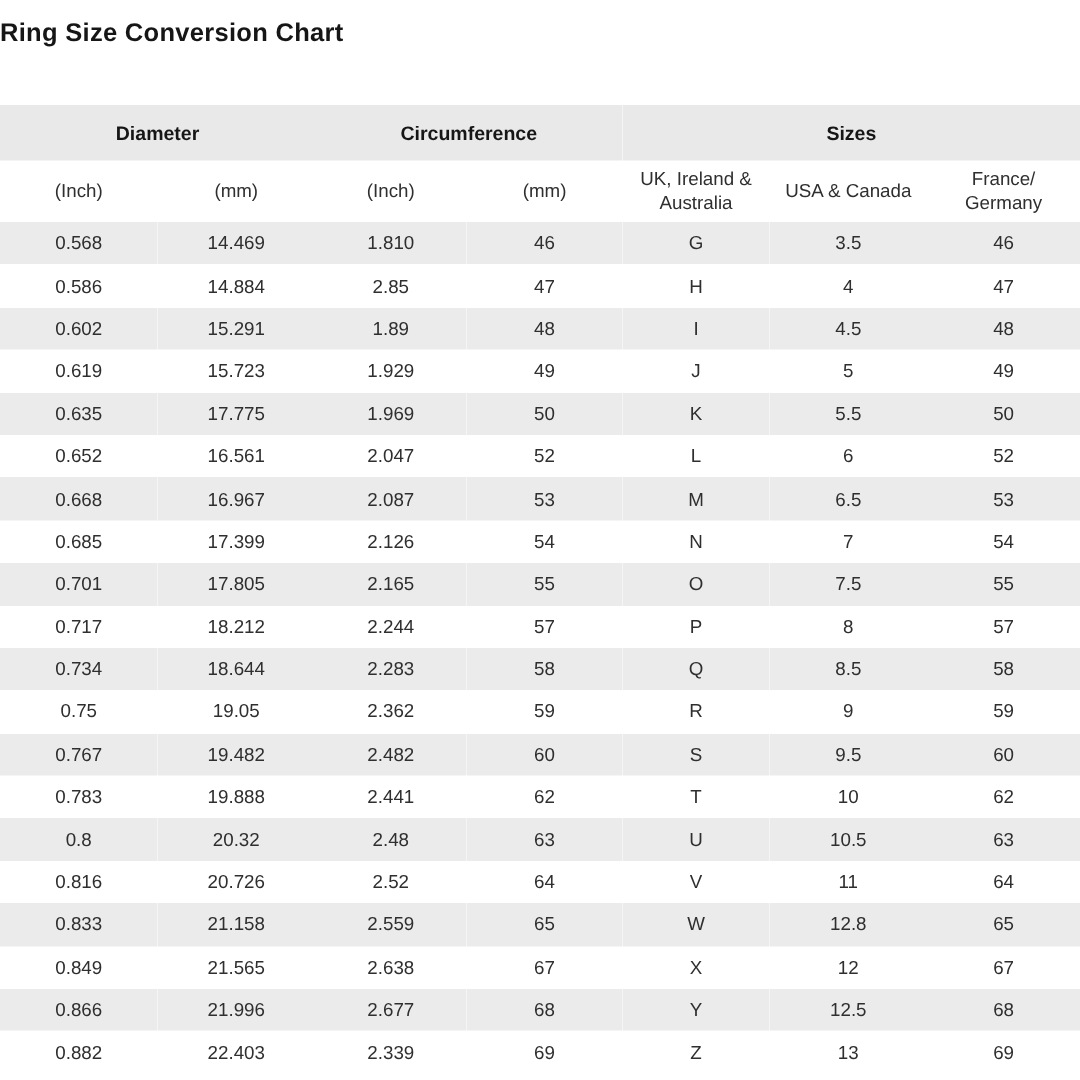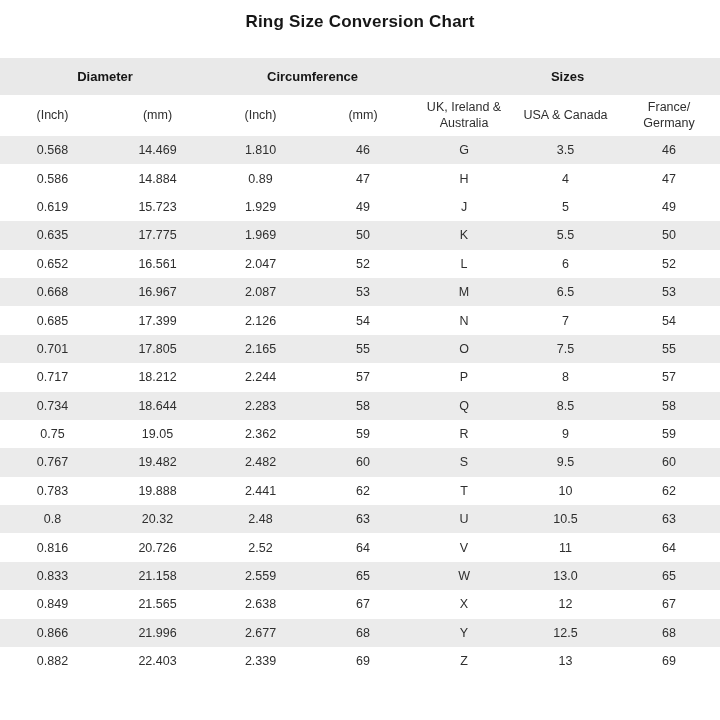--- a/index.html
+++ b/index.html
@@ -17,29 +17,28 @@
     color:var(--text);
     overflow:hidden;
   }
   .page{width:720px;height:720px;}
   h1.page-title{
     margin:0;
     padding-top:12px;
     height:22px;
     font-size:17px;
     font-weight:bold;
-    text-align:center;
     color:var(--title-text);
     letter-spacing:.2px;
   }
   table.ring-table{
     width:720px;
     border-collapse:collapse;
     table-layout:fixed;
-    margin-top:24px;
+    margin-top:36px;
   }
   table.ring-table th, table.ring-table td{
     padding:0 2px;
     text-align:center;
     vertical-align:middle;
     overflow:hidden;
   }
   tr.group-row th{
     background:var(--header-bg);
     height:37px;
@@ -102,25 +101,34 @@
           <td>14.469</td>
           <td>1.810</td>
           <td>46</td>
           <td>G</td>
           <td>3.5</td>
           <td>46</td>
         </tr>
         <tr class="plain">
           <td>0.586</td>
           <td>14.884</td>
-          <td>0.89</td>
+          <td>2.85</td>
           <td>47</td>
           <td>H</td>
           <td>4</td>
           <td>47</td>
+        </tr>
+        <tr class="stripe">
+          <td>0.602</td>
+          <td>15.291</td>
+          <td>1.89</td>
+          <td>48</td>
+          <td>I</td>
+          <td>4.5</td>
+          <td>48</td>
         </tr>
         <tr class="plain">
           <td>0.619</td>
           <td>15.723</td>
           <td>1.929</td>
           <td>49</td>
           <td>J</td>
           <td>5</td>
           <td>49</td>
         </tr>
@@ -231,21 +239,21 @@
           <td>V</td>
           <td>11</td>
           <td>64</td>
         </tr>
         <tr class="stripe">
           <td>0.833</td>
           <td>21.158</td>
           <td>2.559</td>
           <td>65</td>
           <td>W</td>
-          <td>13.0</td>
+          <td>12.8</td>
           <td>65</td>
         </tr>
         <tr class="plain">
           <td>0.849</td>
           <td>21.565</td>
           <td>2.638</td>
           <td>67</td>
           <td>X</td>
           <td>12</td>
           <td>67</td>

